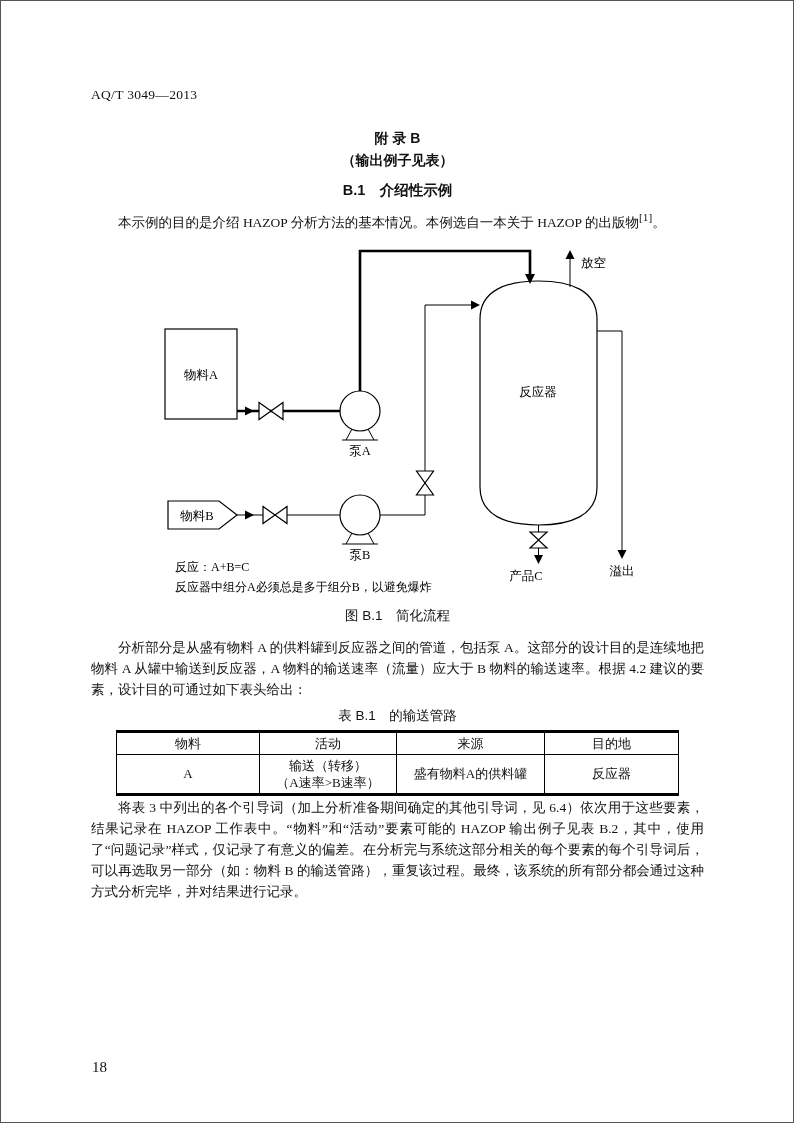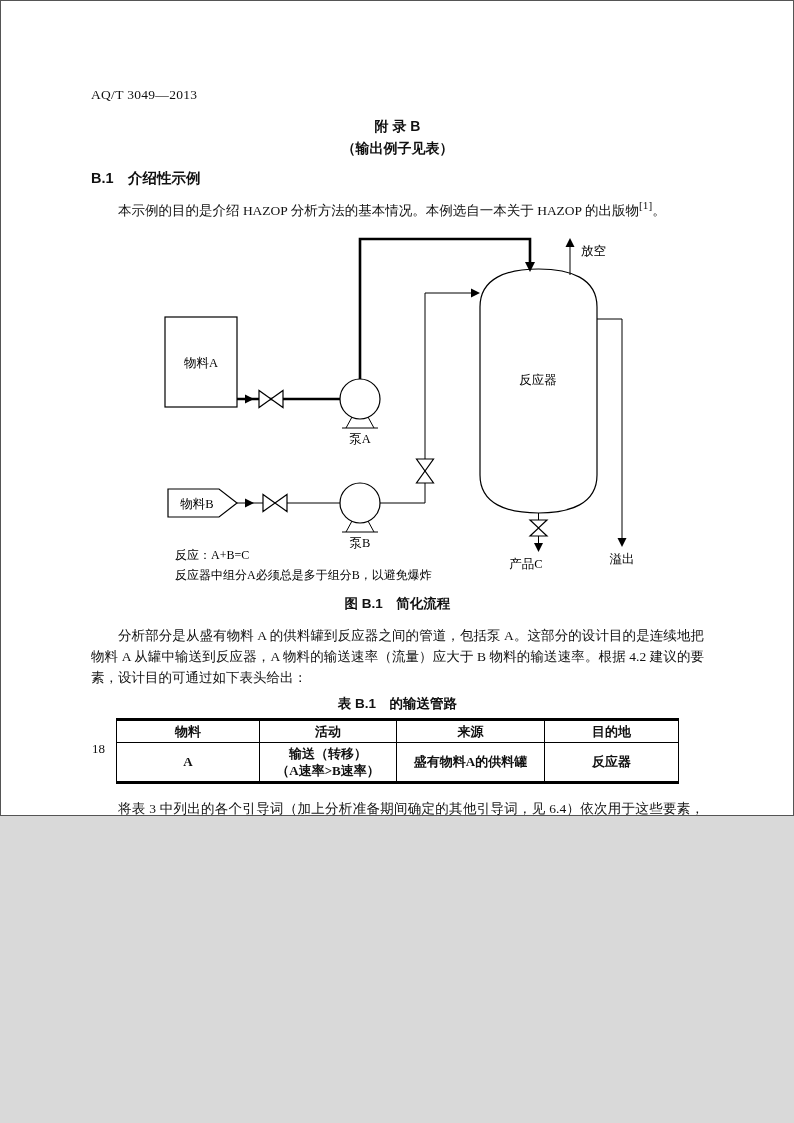--- a/index.html
+++ b/index.html
@@ -1,51 +1,51 @@
 <!DOCTYPE html>
 <html><head>
 <meta charset="utf-8">
 <style>
   * { margin:0; padding:0; box-sizing:border-box; }
   html,body { background:#d9d9d9; }
   body { font-family:"Liberation Serif","DejaVu Serif",serif; color:#111; }
   .page {
-    position:relative; width:794px; height:816px; margin:0 auto;
+    position:relative; width:794px; height:1123px; margin:0 auto;
     background:#ffffff; border:1px solid #555;
     padding:86px 89px 0 90px;
   }
   .running-head { font-size:13.5px; letter-spacing:.3px; }
-  .title-block { text-align:center; margin-top:12px; font-family:"Liberation Sans","DejaVu Sans",sans-serif; font-weight:bold; }
+  .title-block { text-align:center; margin-top:24px; font-family:"Liberation Sans","DejaVu Sans",sans-serif; font-weight:bold; }
   .title-block div { font-size:14px; line-height:22px; }
   .body-para {
     font-size:13.5px; line-height:21px; text-align:justify; text-indent:2em;
   }
   .sec-heading {
     font-family:"Liberation Sans","DejaVu Sans",sans-serif;
-    font-size:14.5px; font-weight:bold; margin:10px 0 7px 0;
+    font-size:14.5px; font-weight:bold; margin:10px 0 7px 0;text-align:center;
   }
   .figure-wrap { margin:10px 0 0 24px; }
   .fig-caption, .tbl-caption {
     text-align:center; font-family:"Liberation Sans","DejaVu Sans",sans-serif;
-    font-weight:bold; font-size:13.5px;
+    font-weight:normal; font-size:13.5px;
   }
   .fig-caption { margin:2px 0 12px 0; }
   .tbl-caption { margin:7px 0 5px 0; }
   .design-table {
     border-collapse:collapse; table-layout:fixed; margin:0 auto;
     border-top:3px solid #000; border-bottom:3px solid #000;
     font-size:13px;
   }
   .design-table th, .design-table td {
-    border:1px solid #000; font-weight:bold; text-align:center;
+    border:1px solid #000; font-weight:normal; text-align:center;
     padding:2px 4px; white-space:pre-line; line-height:17px;margin-top:45px;
   }
   .design-table tbody td { height:40px; vertical-align:middle; }
-  .after-table { margin-top:14px; }
-  .page-number { position:absolute; left:91px; bottom:58px; font-size:13px; }
+  .after-table { margin-top:1px; }
+  .page-number { position:absolute; left:91px; bottom:46px; font-size:15px; }
   
   .shape { fill:#ffffff; stroke:#000; stroke-width:1.2; }
   .thin  { fill:none; stroke:#000; stroke-width:1; }
   .thick { fill:none; stroke:#000; stroke-width:2.6; }
   .arrow { fill:#000; stroke:none; }
   .lbl   { font-size:12.5px; font-family:"Liberation Serif","DejaVu Serif",serif; fill:#000; }
   .mid   { text-anchor:middle; }
   .note  { font-size:12px; }
 </style>
 </head>

